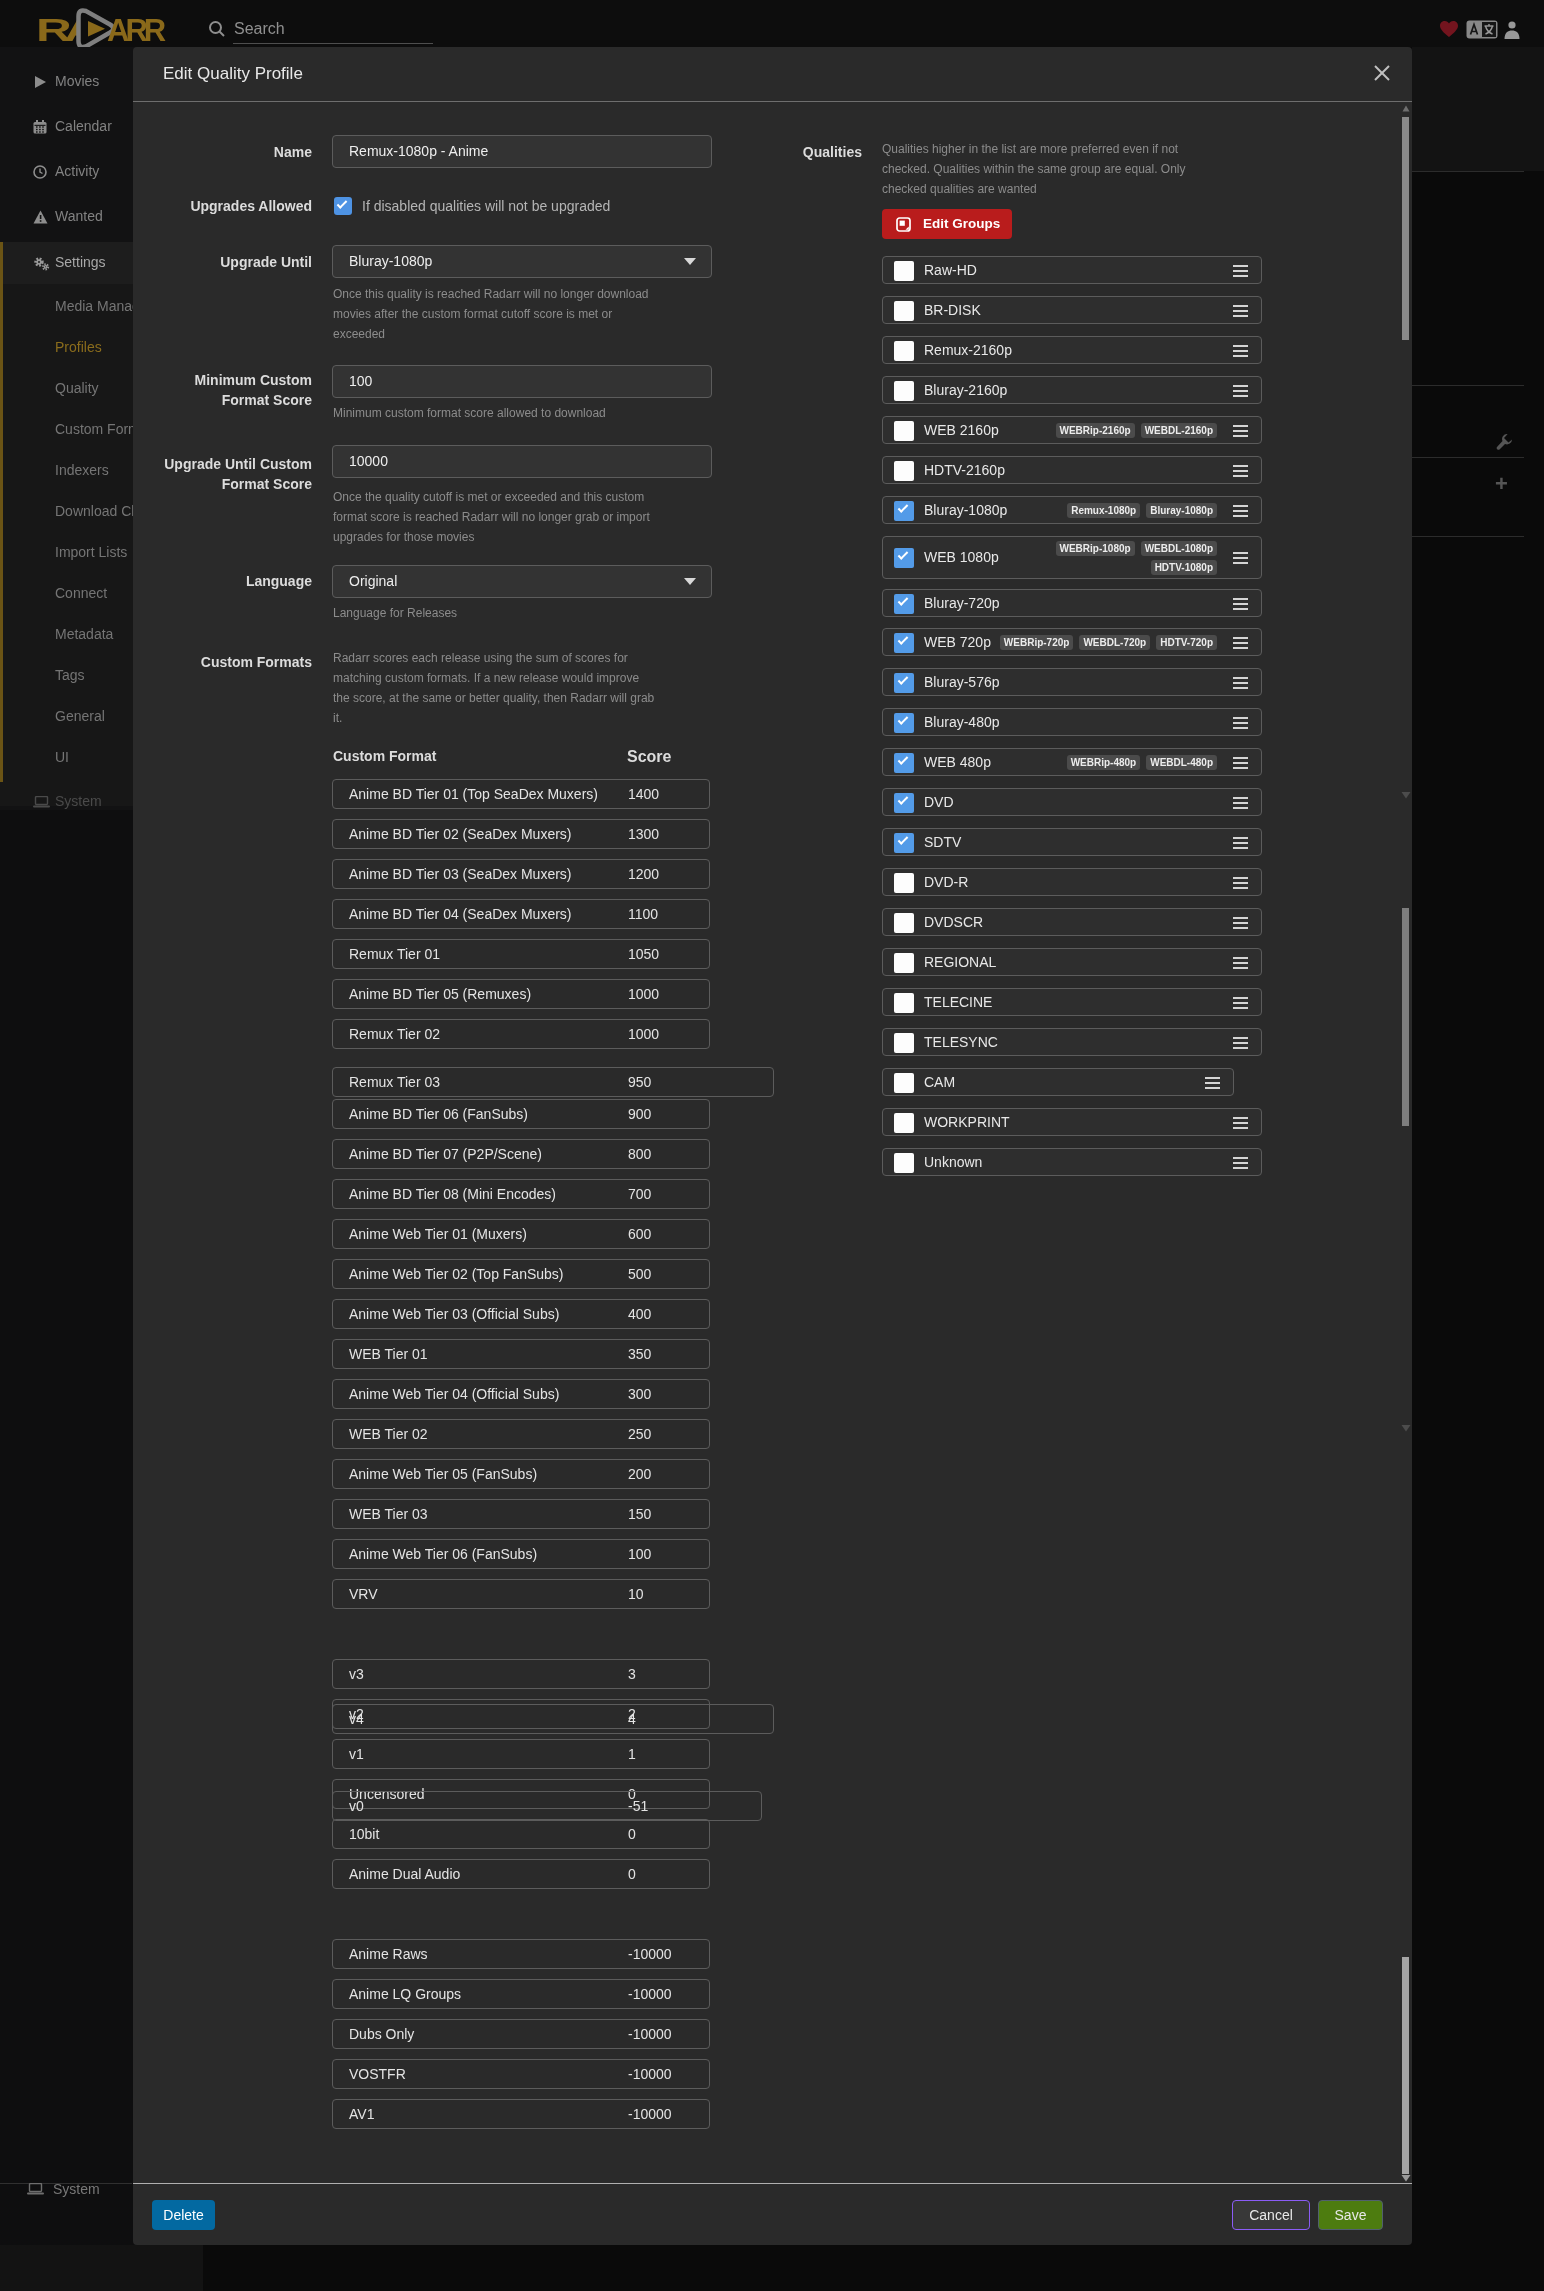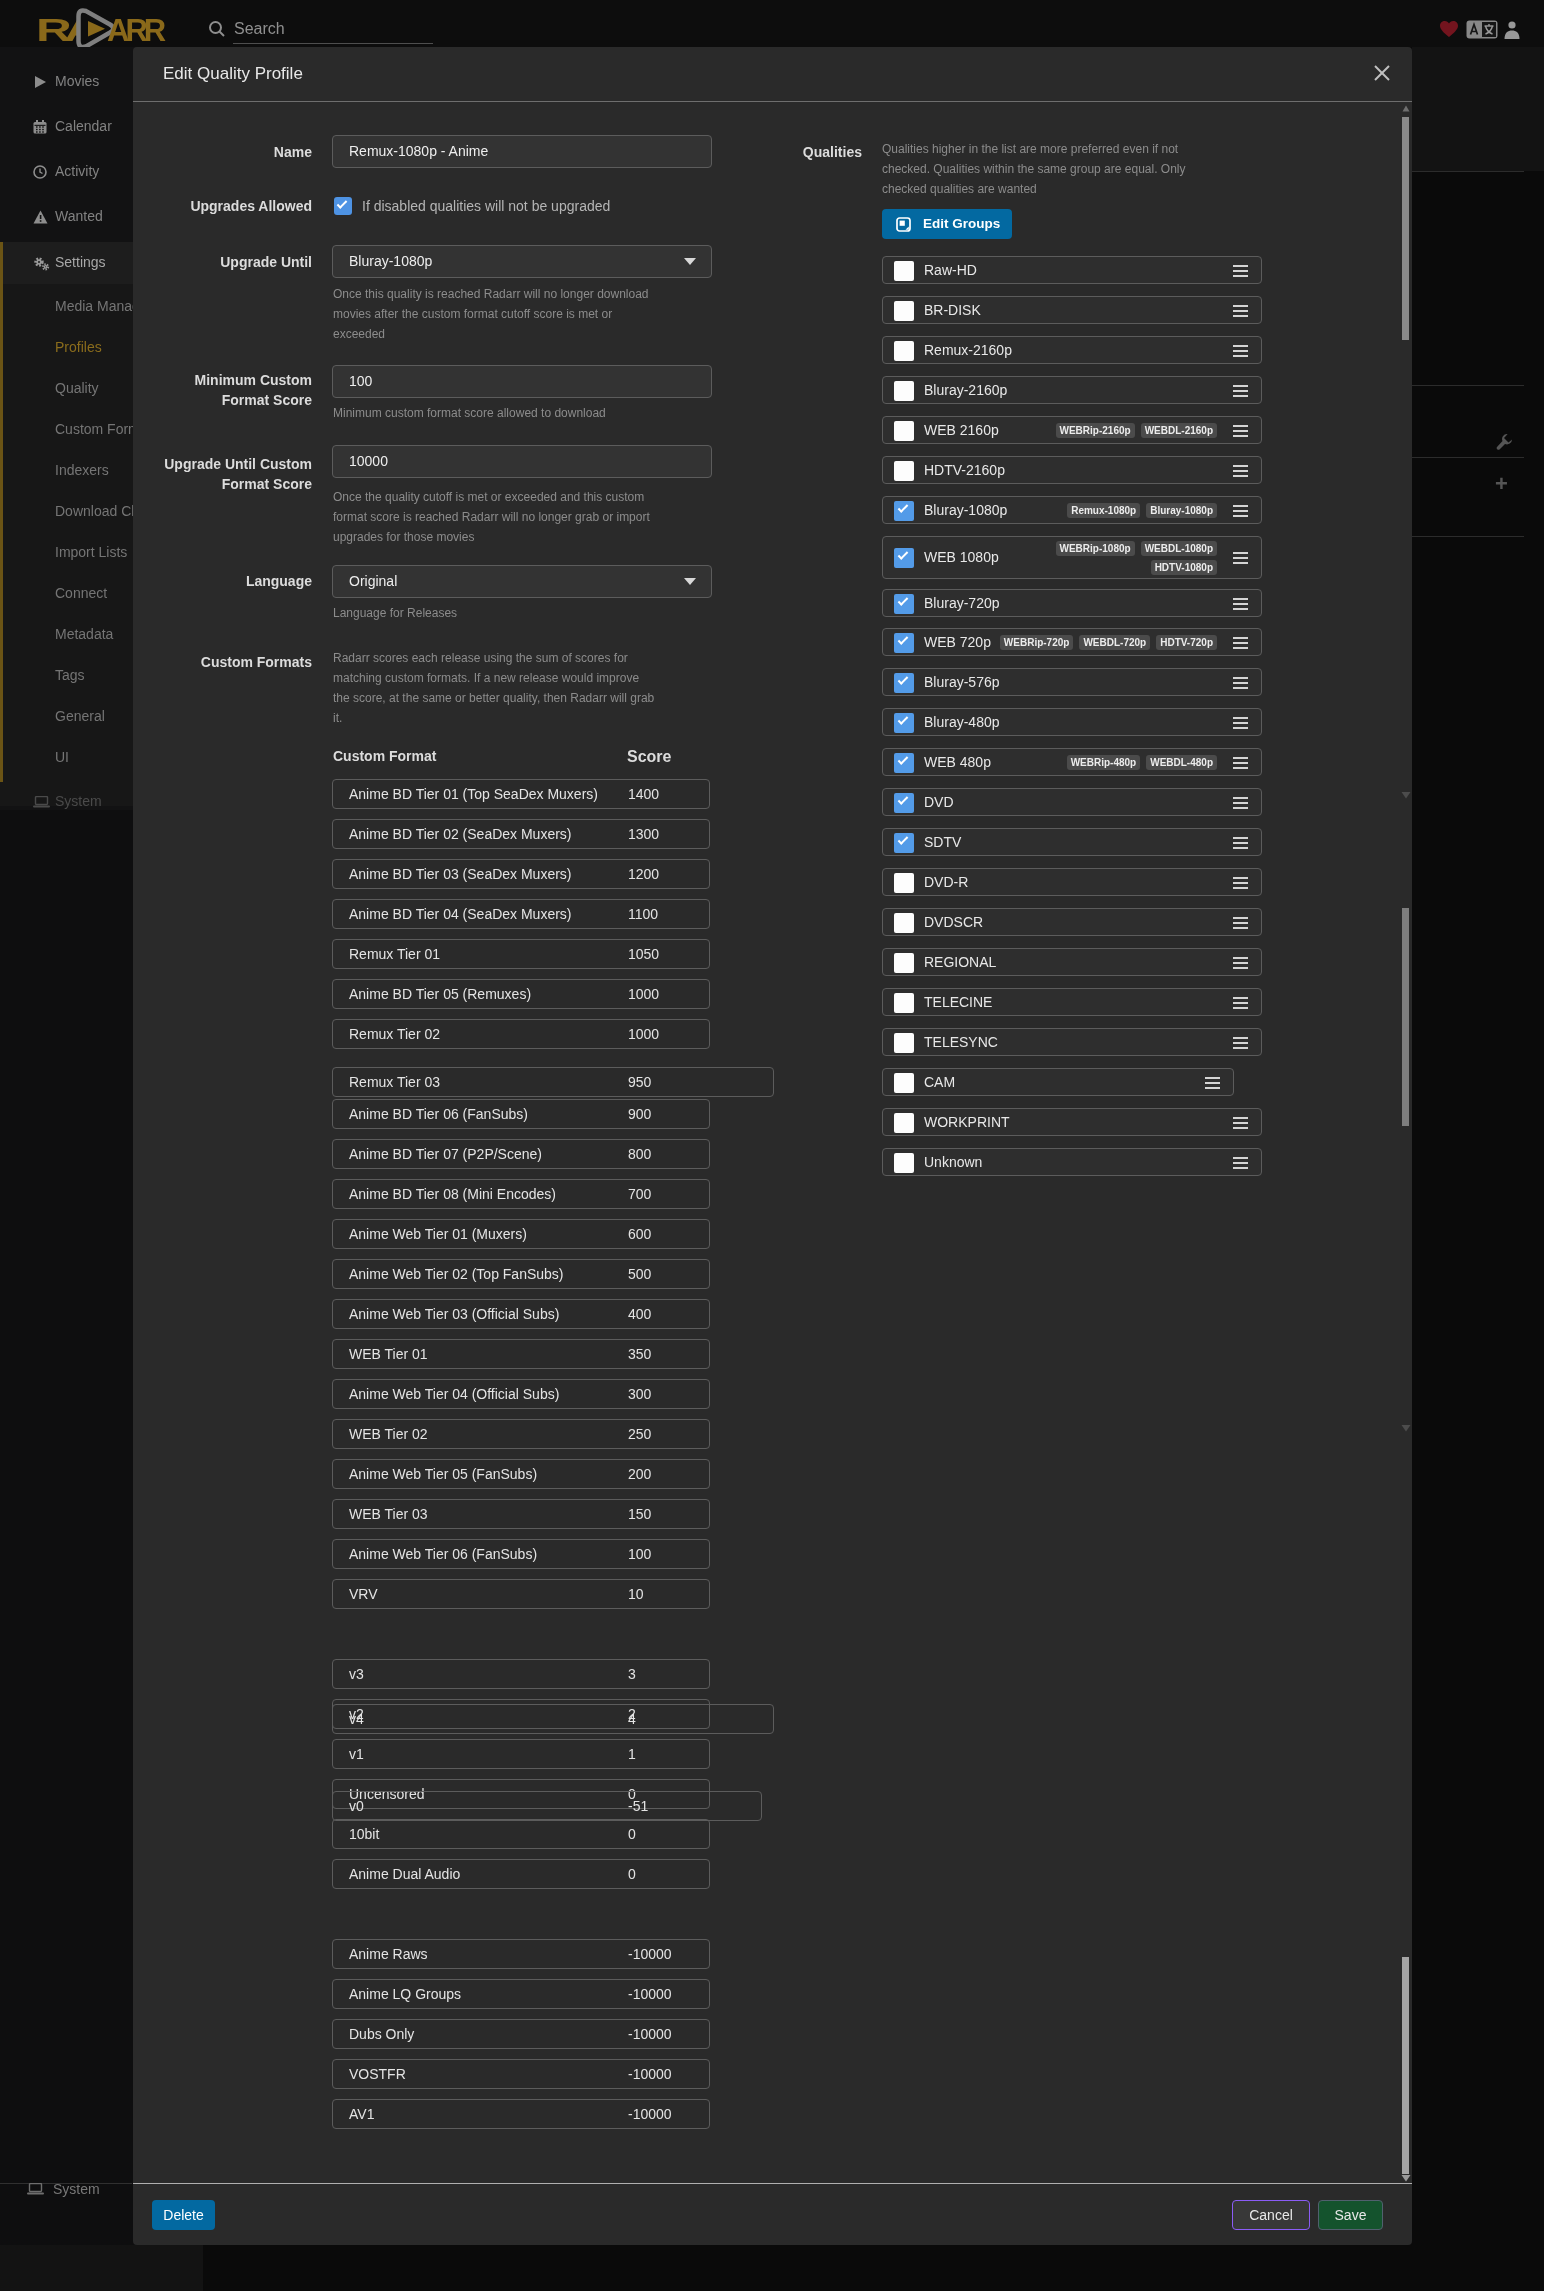--- a/index.html
+++ b/index.html
@@ -302,21 +302,21 @@
 <div class="a cfrow" style="left:332px;top:2059px;width:378px">
     <span class="cfname">VOSTFR</span>
     <span class="cfscore">-10000</span>
   </div>
 <div class="a cfrow" style="left:332px;top:2099px;width:378px">
     <span class="cfname">AV1</span>
     <span class="cfscore">-10000</span>
   </div>
 <div class="a lbl" style="left:690px;top:142px;width:172px">Qualities</div>
 <div class="a help" style="left:882px;top:139px;width:362px">Qualities higher in the list are more preferred even if not<br>checked. Qualities within the same group are equal. Only<br>checked qualities are wanted</div>
-<div class="a" style="left:882px;top:209px;width:130px;height:30px;background:#0369a1;border-radius:4px">
+<div class="a" style="left:882px;top:209px;width:130px;height:30px;background:#b91c1c;border-radius:4px">
 <svg class="a" style="left:14px;top:8px" width="15" height="15" viewBox="0 0 15 15">
 <rect x="1" y="1" width="13" height="13" rx="2.5" fill="none" stroke="#fff" stroke-width="1.7"></rect>
 <rect x="3.6" y="3.6" width="5.2" height="5.2" fill="#fff"></rect>
 <path d="M12.8 9.5 L9.5 12.8 L12.8 12.8 Z" fill="#fff"></path>
 </svg>
 <div class="a" style="left:41px;top:7px;color:#fff;font-size:13.5px;font-weight:bold">Edit Groups</div>
   </div>
 <div class="a qrow" style="left:882px;top:256px;width:380px;height:28px">
     <div class="qcb off" style="top:4px"></div>
     <div class="qname" style="top:5px">Raw-HD</div>
@@ -577,12 +577,12 @@
 <svg class="a" style="left:1401px;top:1424px" width="10" height="8" viewBox="0 0 10 8">
     <path d="M0.5 1 L9.5 1 L5 7.5Z" fill="#4c4c4c"></path>
   </svg>
 <div class="a" style="left:1402px;top:1957px;width:7px;height:217px;background:#a5a5a5"></div>
 <svg class="a" style="left:1401px;top:2174px" width="10" height="8" viewBox="0 0 10 8">
     <path d="M0.5 1 L9.5 1 L5 7.5Z" fill="#9a9a9a"></path>
   </svg>
 <div class="a" style="left:133px;top:2183px;width:1279px;height:1px;background:#b0b0b0"></div>
 <div class="a btn" style="left:152px;top:2200px;width:63px;height:30px;background:#0369a1;color:#fff;line-height:30px">Delete</div>
 <div class="a btn" style="left:1232px;top:2200px;width:78px;height:30px;background:#383838;border:1px solid #8b5cf6;color:#e8e8e8;line-height:28px">Cancel</div>
-<div class="a btn" style="left:1318px;top:2200px;width:65px;height:30px;background:#14532d;border:1px solid #51606e;color:#e8e8e8;line-height:28px">Save</div>
+<div class="a btn" style="left:1318px;top:2200px;width:65px;height:30px;background:#4d7c0f;border:1px solid #51606e;color:#e8e8e8;line-height:28px">Save</div>
 </body></html>

